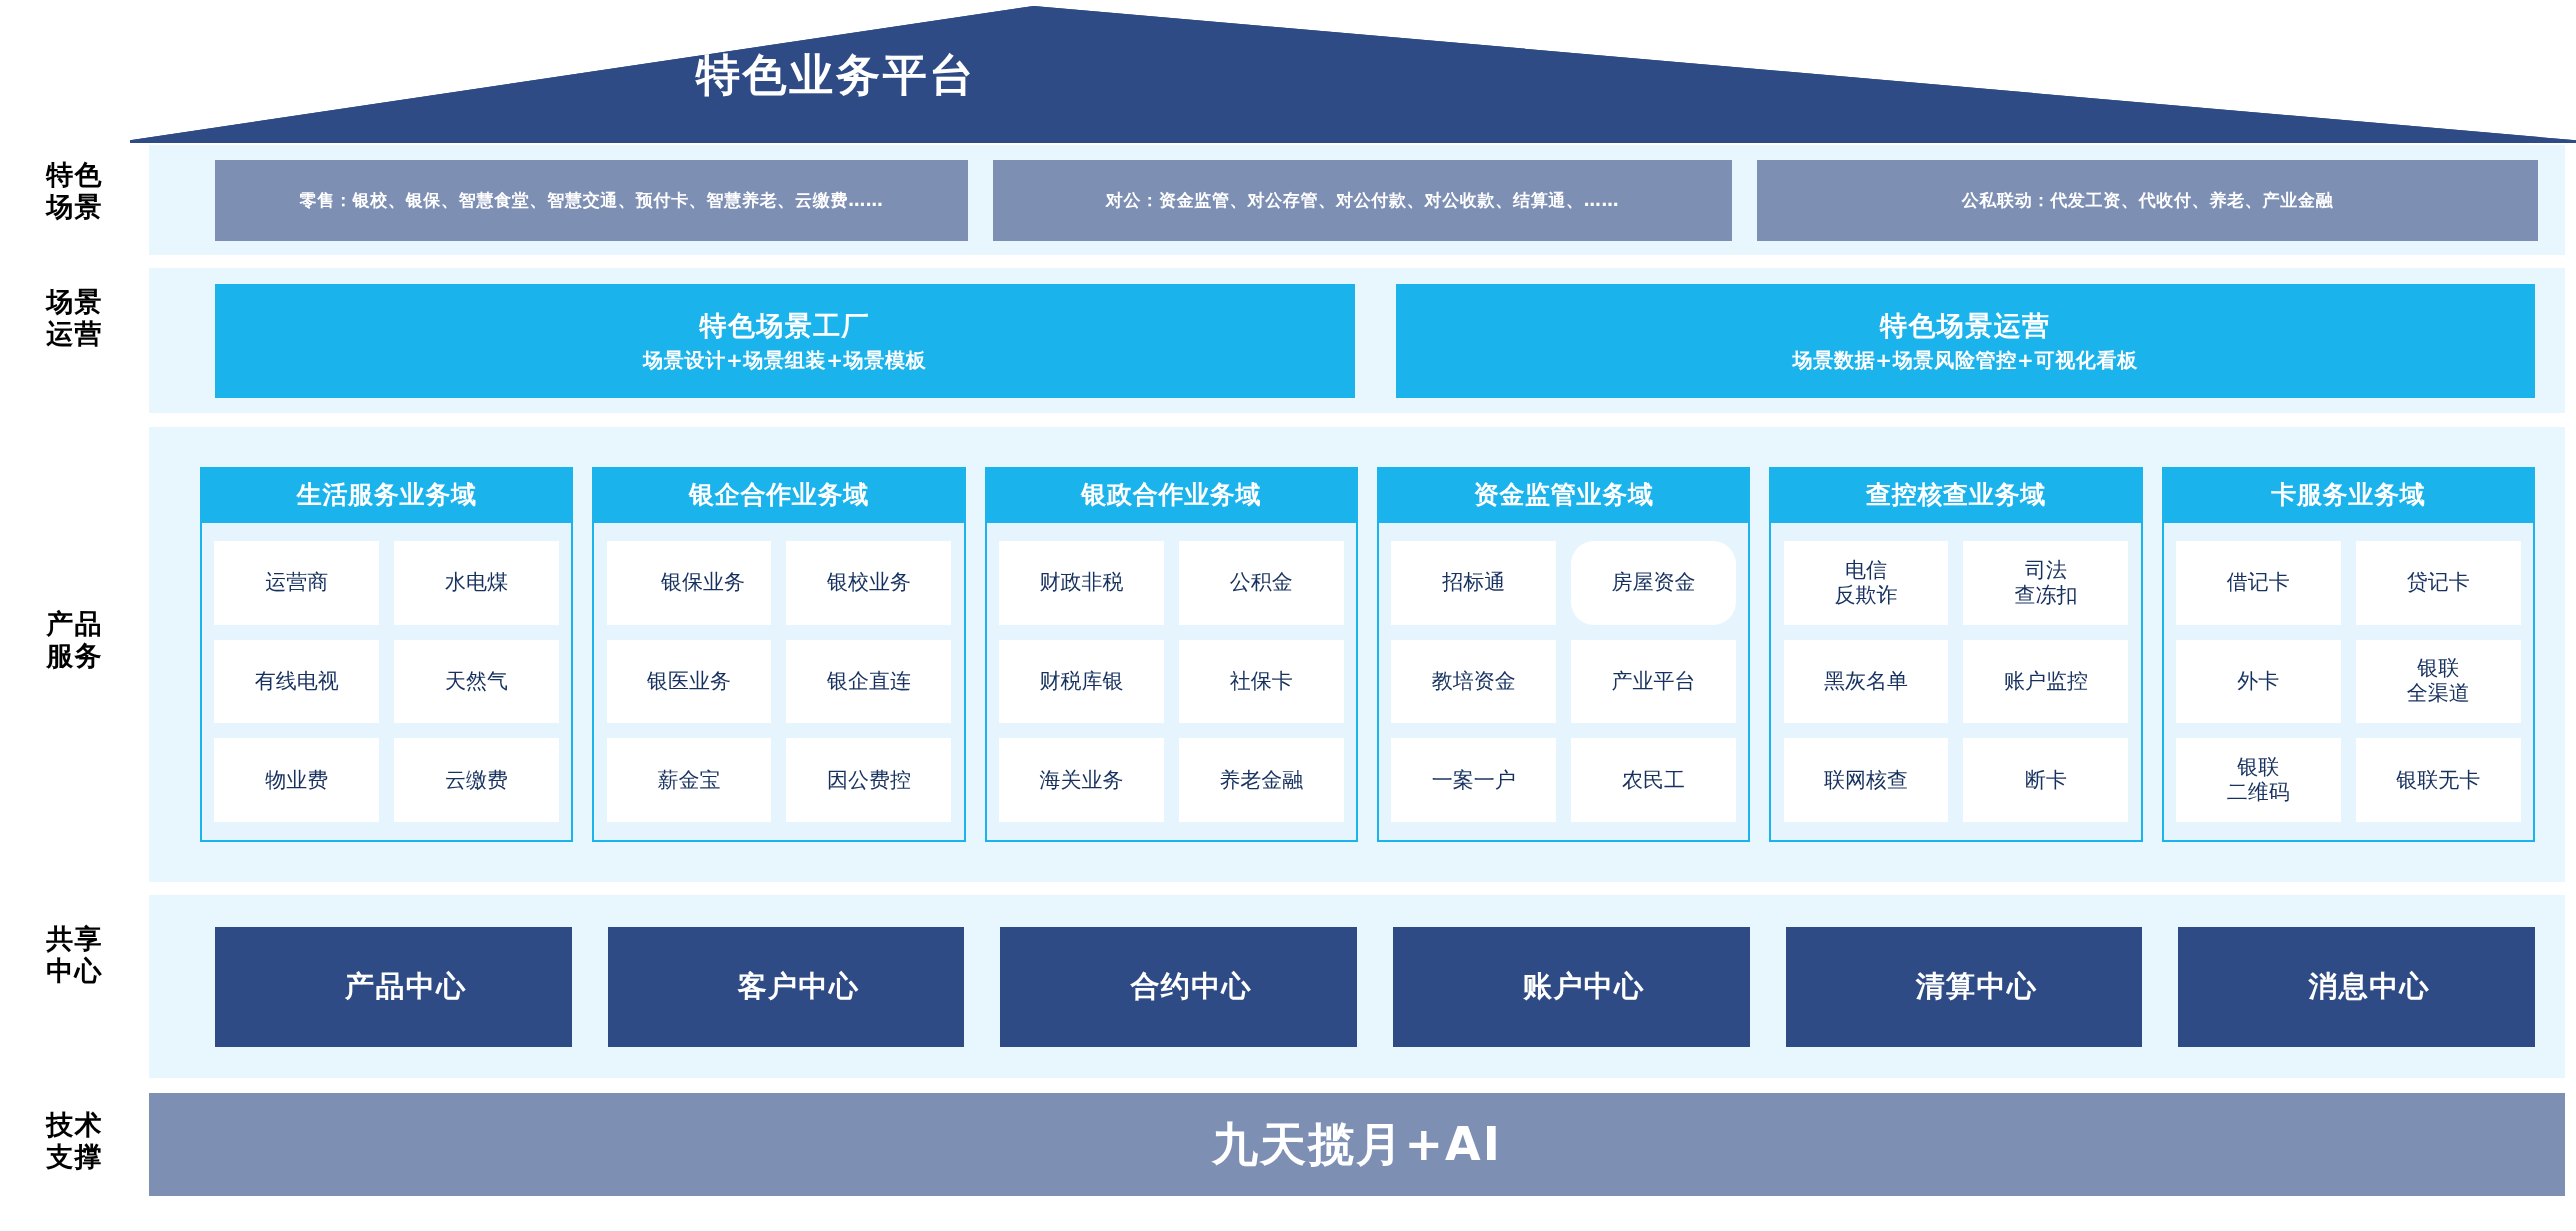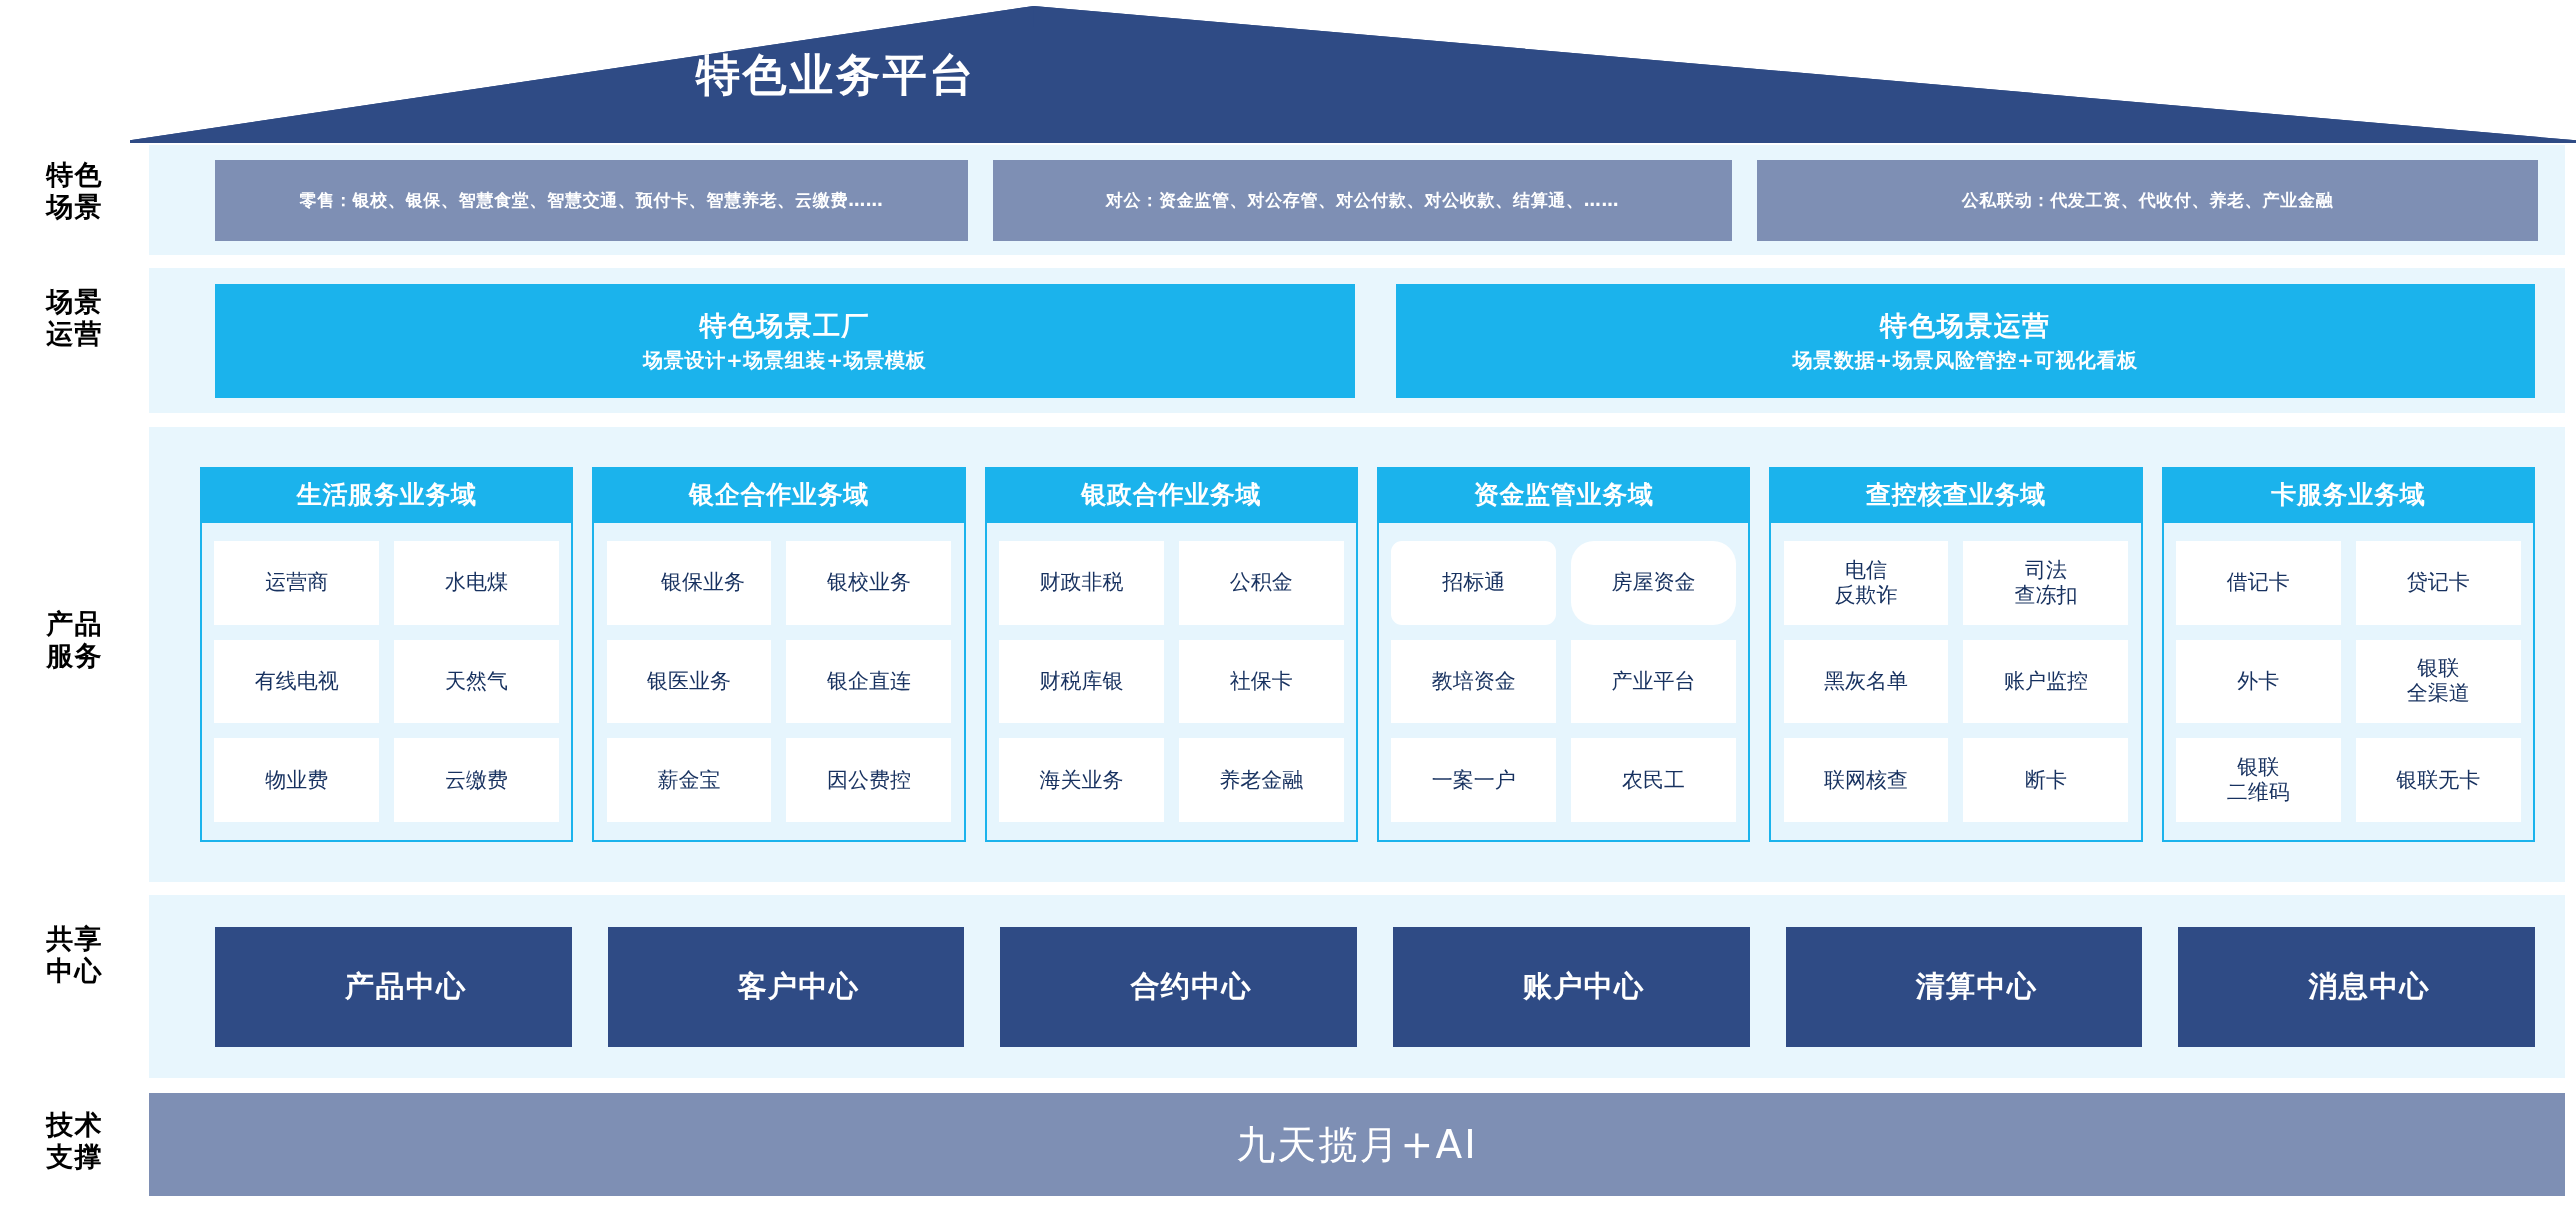--- a/index.html
+++ b/index.html
@@ -191,22 +191,22 @@
   
   #band-tech {
     top: 1093px; height: 103px;
     background: #7e8fb4;
     display: flex;
     align-items: center;
     justify-content: center;
   }
   .tech-label {
     color: #ffffff;
-    font-size: 39px;
-    font-weight: normal;
+    font-size: 46px;
+    font-weight: bold;
     letter-spacing: 2.1px;
   }
 </style>
 </head>
 <body>
 
 <div class="page">
 
   <div class="roof">
     <svg viewBox="0 0 3573 200" preserveAspectRatio="none">
@@ -285,21 +285,21 @@
           <div class="prod-cell" style="white-space: pre-line;">财税库银</div>
           <div class="prod-cell" style="white-space: pre-line;">社保卡</div>
           <div class="prod-cell" style="white-space: pre-line;">海关业务</div>
           <div class="prod-cell" style="white-space: pre-line;">养老金融</div>
         </div>
       </div>
 
       <div class="prod-col">
         <div class="prod-head">资金监管业务域</div>
         <div class="prod-grid">
-          <div class="prod-cell" style="white-space: pre-line; border-radius: 11px;">招标通</div>
+          <div class="prod-cell" style="white-space: pre-line;">招标通</div>
           <div class="prod-cell" style="white-space: pre-line; border-radius: 23px;">房屋资金</div>
           <div class="prod-cell" style="white-space: pre-line;">教培资金</div>
           <div class="prod-cell" style="white-space: pre-line;">产业平台</div>
           <div class="prod-cell" style="white-space: pre-line;">一案一户</div>
           <div class="prod-cell" style="white-space: pre-line;">农民工</div>
         </div>
       </div>
 
       <div class="prod-col">
         <div class="prod-head">查控核查业务域</div>

